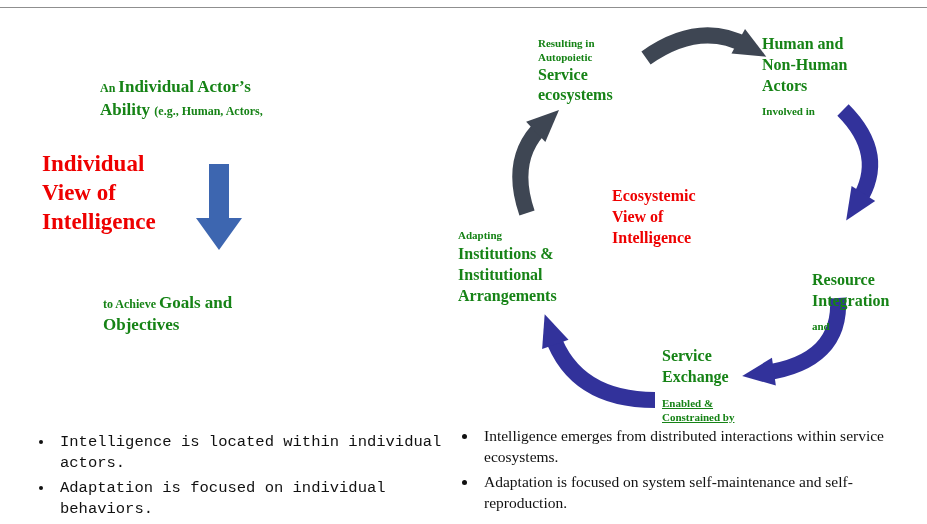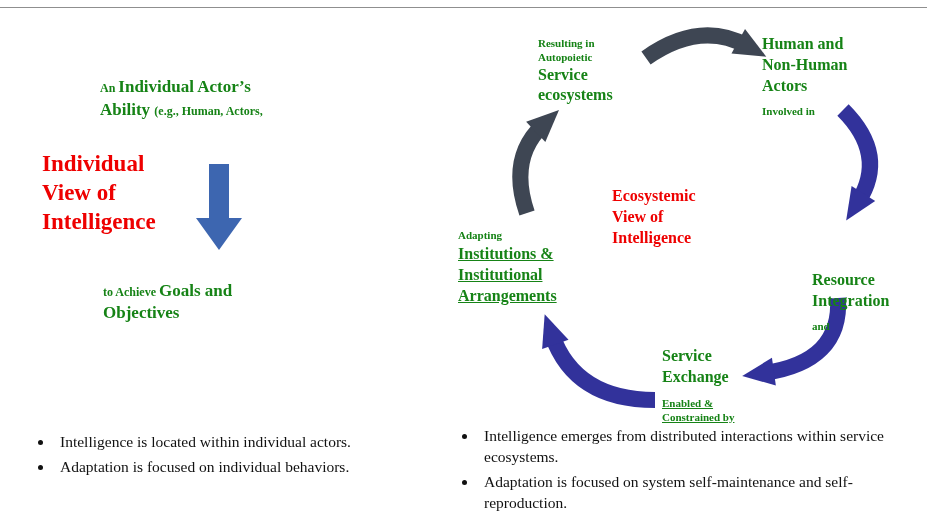--- a/index.html
+++ b/index.html
@@ -14,40 +14,40 @@
   .top-rule{left:0;top:7px;width:927px;height:1px;background:#8f8f8f;}
   .green{color:var(--green);font-weight:bold;}
   .center{text-align:left;}
   .red-head{color:var(--red);font-weight:bold;}
 
   
   .ability{left:100px;top:76px;width:250px;line-height:1.35;}
   .t-big{font-size:17px;}
   .t-small{font-size:12px;}
   .left-heading{left:42px;top:150px;width:140px;font-size:23px;line-height:1.25;}
-  .goals{left:103px;top:280px;width:260px;line-height:1.3;}
+  .goals{left:103px;top:292px;width:260px;line-height:1.3;}
   .goals .block2{margin-top:9px;}
   .bullets{font-size:15.5px;color:#111;line-height:1.35;margin:0;padding-left:26px;}
   .bullets li{margin-bottom:4px;padding-left:6px;}
-  .left-bullets{left:28px;top:432px;width:410px;}
+  .left-bullets{left:28px;top:432px;width:410px;font-family:Liberation Mono, monospace;}
   .right-bullets{left:452px;top:426px;width:450px;}
 
   
   .node-big{font-size:16px;line-height:1.3;}
   .node-small{font-size:11px;line-height:1.3;}
   .resulting{left:538px;top:36px;width:118px;}
   .human{left:762px;top:34px;width:118px;}
   .human .node-small{margin-top:8px;}
   .resource{left:812px;top:230px;width:105px;margin-top:40px;}
   .resource .node-small{margin-top:7px;}
   .center-heading{left:612px;top:186px;width:165px;font-size:16px;line-height:1.3;}
   .service{left:662px;top:346px;width:110px;}
   .service .node-small{margin-top:8px;text-decoration:underline;}
   .institutions{left:458px;top:228px;width:146px;}
-  .institutions .node-big{margin-top:2px;text-decoration:underline;}
+  .institutions .node-big{margin-top:2px;}
 
   .cycle-svg{left:460px;top:10px;}
   .stroke-blue{stroke:var(--cycle-blue);fill:none;}
   .stroke-dark{stroke:var(--cycle-dark);fill:none;}
   .fill-blue{fill:var(--cycle-blue);}
   .fill-dark{fill:var(--cycle-dark);}
   .down-arrow{left:196px;top:164px;}
 </style>
 </head>
 <body style="--green: #168316; --red: #ee0000; --blue-arrow: #3d66b0; --cycle-blue: #32329b; --cycle-dark: #3e4653;">

